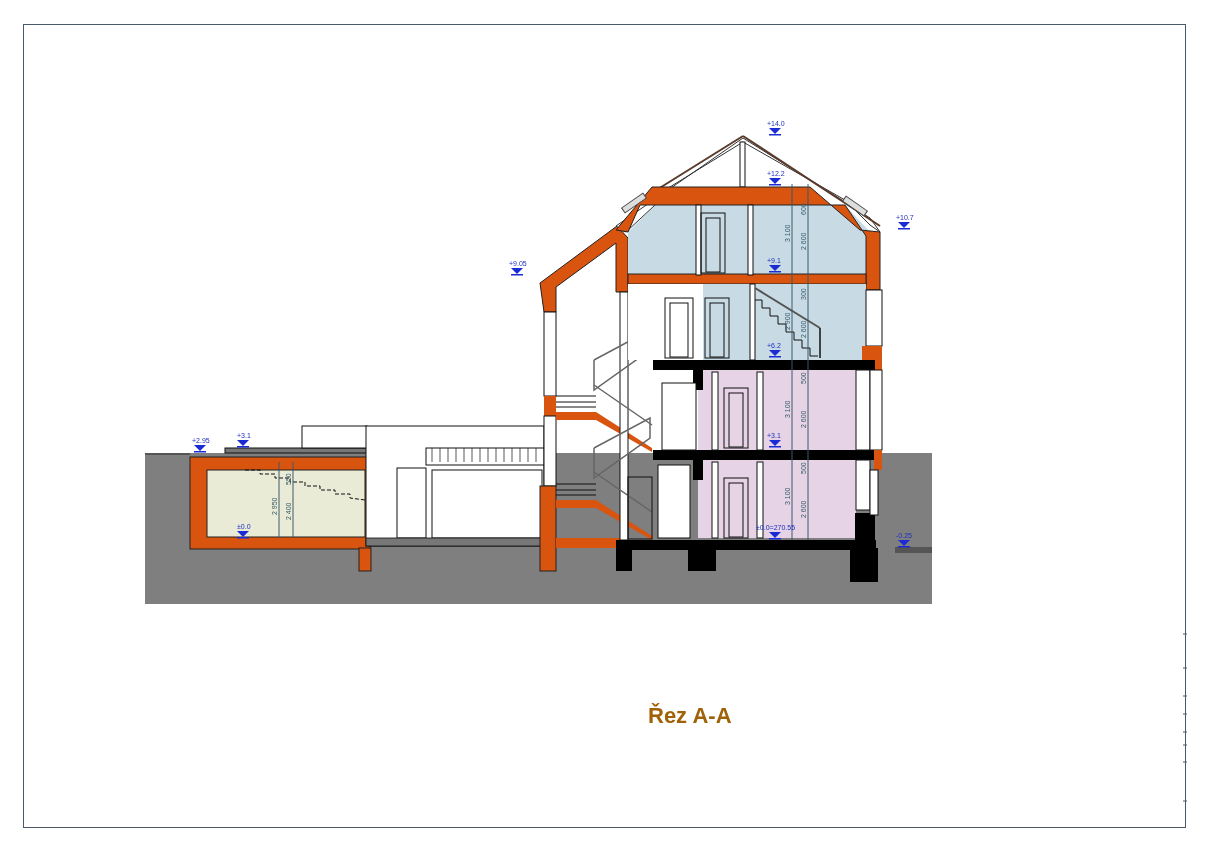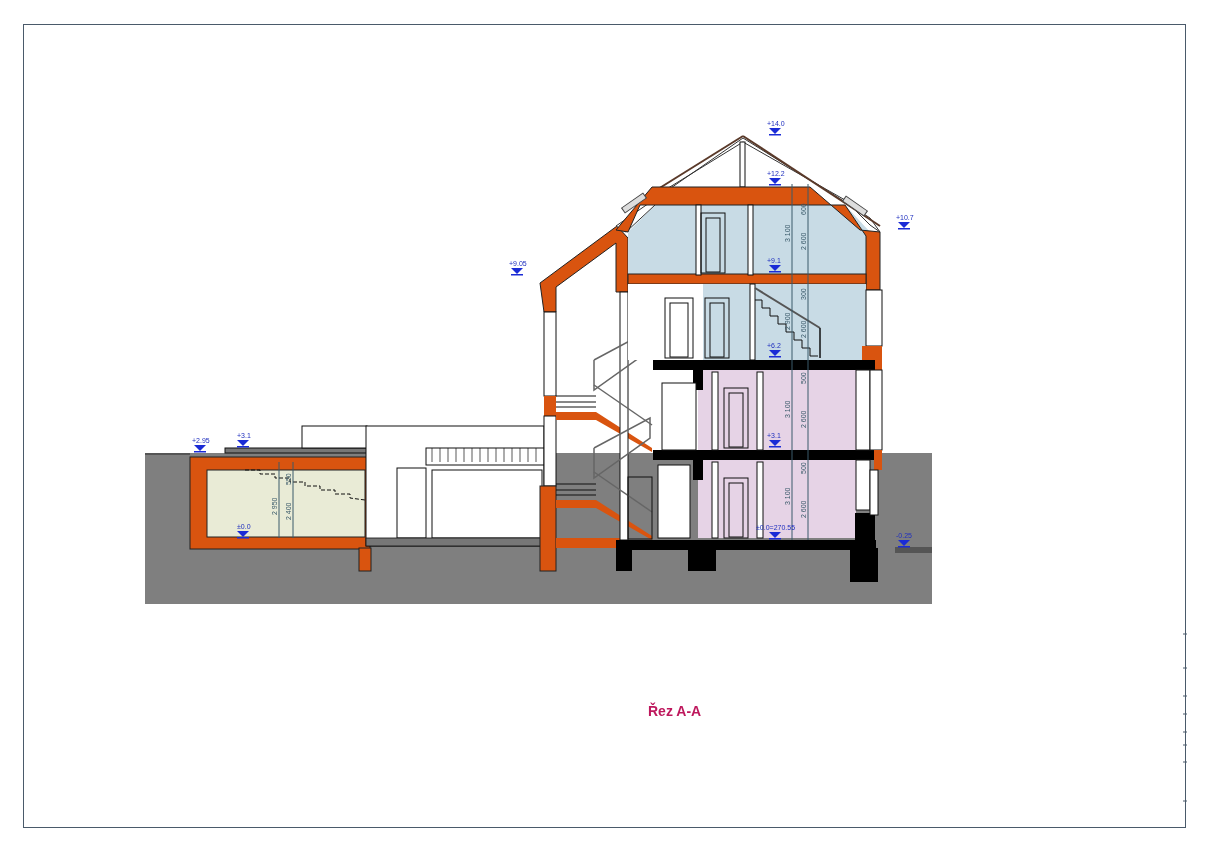--- a/index.html
+++ b/index.html
@@ -1,19 +1,19 @@
 <!DOCTYPE html>
 <html><head>
 <meta charset="utf-8">
 <style>
   html,body{margin:0;padding:0;background:#ffffff;}
   body{width:1210px;height:855px;position:relative;overflow:hidden;font-family:"Liberation Sans",sans-serif;}
   #sheet{position:absolute;left:23px;top:24px;width:1163px;height:804px;border:1px solid #4a5a6a;box-sizing:border-box;}
   #drawing{position:absolute;left:0;top:0;width:1210px;height:855px;}
-  #title{position:absolute;left:648px;top:703px;font-size:14px;font-weight:bold;color:#be185d;}
+  #title{position:absolute;left:648px;top:703px;font-size:22px;font-weight:bold;color:#a16207;}
   .lvl{font-family:"Liberation Sans",sans-serif;font-size:7px;fill:#1f2fbf;}
   .dim{font-family:"Liberation Sans",sans-serif;font-size:7px;fill:#3a5a6a;}
 </style>
 </head>
 <body>
 
 <div id="sheet"></div>
 
 <svg id="drawing" viewBox="0 0 1210 855" xmlns="http://www.w3.org/2000/svg">
 

